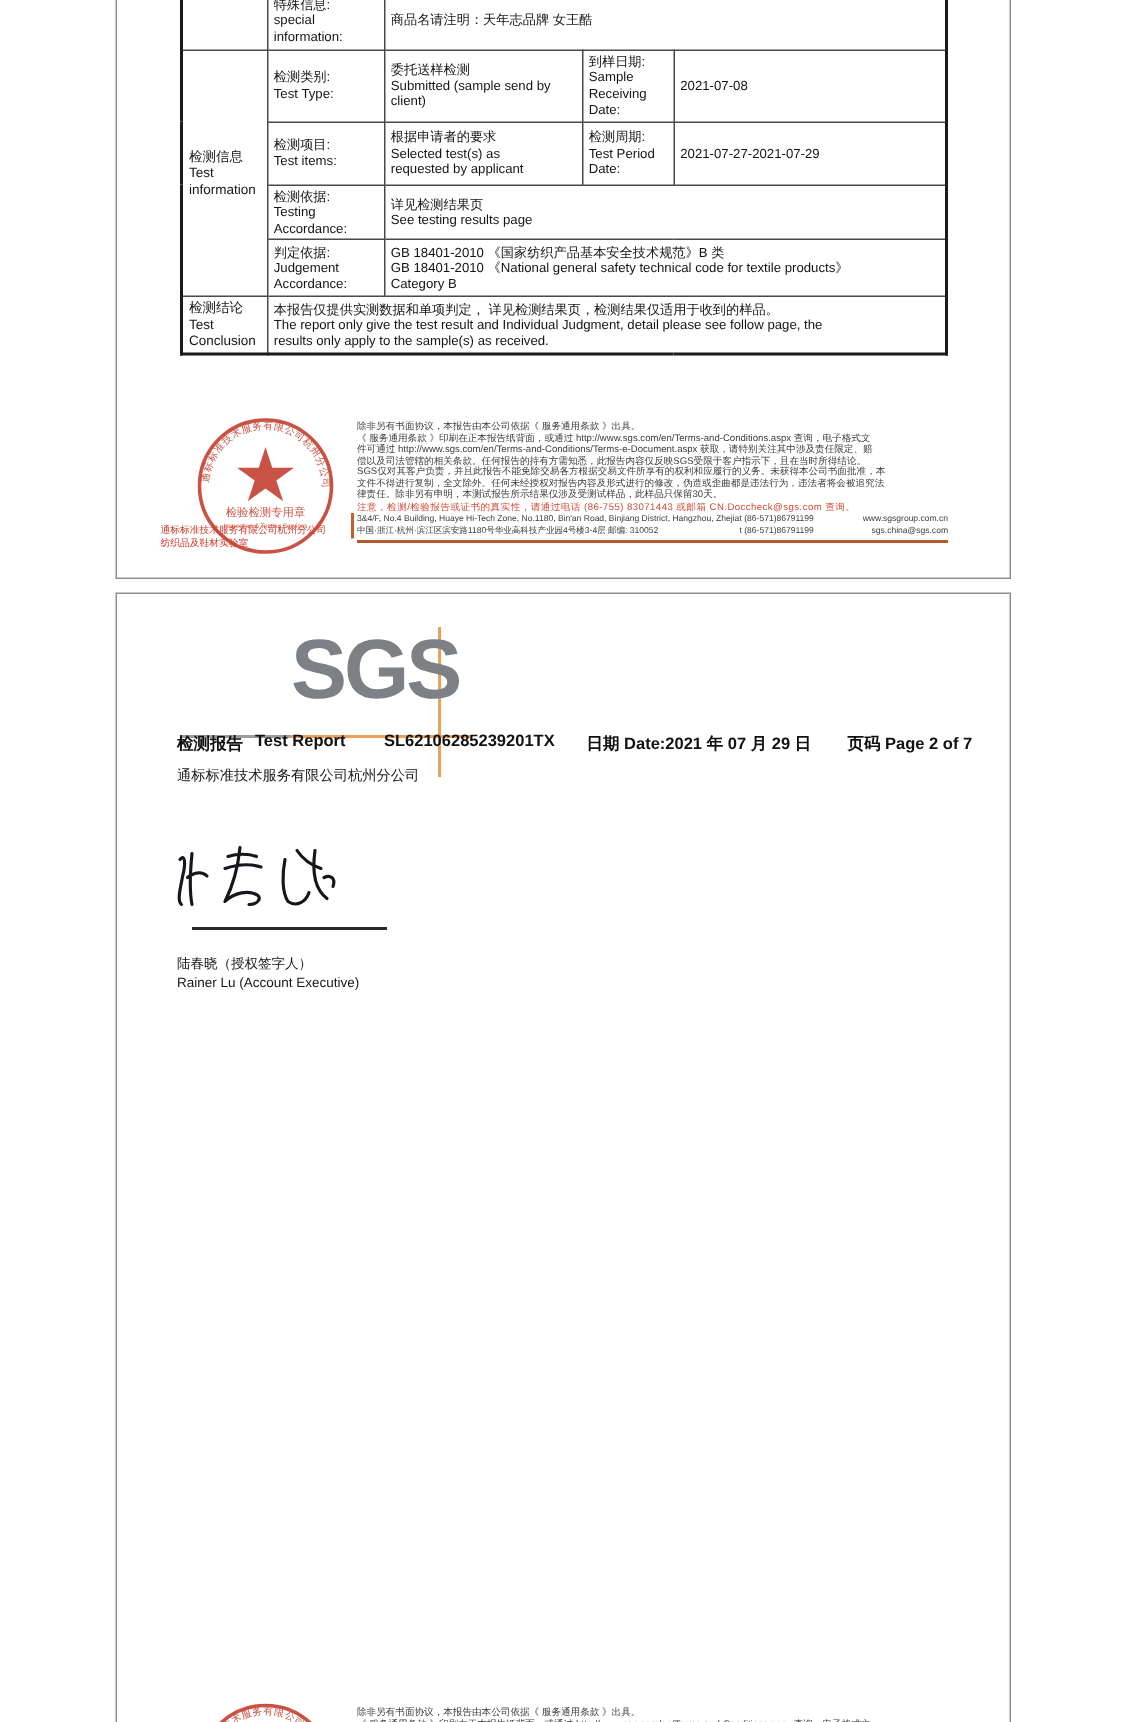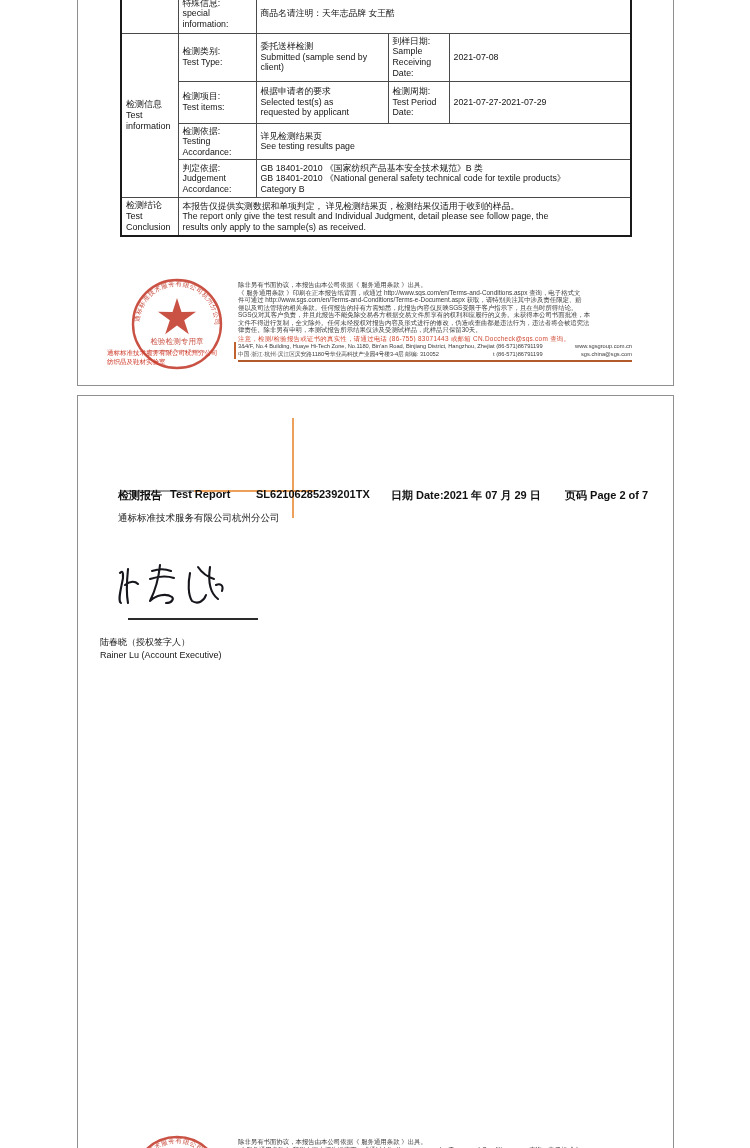--- a/index.html
+++ b/index.html
@@ -56,21 +56,21 @@
   .h-zh   { left:40px; }
   .h-en   { left:92px; }
   .h-num  { left:178px; }
   .h-date { left:313px; }
   .h-page { left:487px; }
 
   .company-block { position:absolute; left:40px; top:114px; font-size:9.5px;
     line-height:15px; color:#161616; white-space:nowrap; }
   .sig-svg { position:absolute; left:36px; top:163px; }
   .sig-line { position:absolute; left:50px; top:222px; width:130px; height:2px; background:#2a2a2a; }
-  .signer-block { position:absolute; left:22px; top:240px; font-size:9px;
+  .signer-block { position:absolute; left:40px; top:240px; font-size:9px;
     line-height:13px; color:#161616; white-space:nowrap; }
 </style>
 </head>
 <body>
 
 <div id="page1" class="page-card">
 
   <table class="info-table">
     <colgroup>
         <col style="width:57px">
@@ -182,20 +182,21 @@
     </div>
   </div>
 </div>
 
 <div id="page2" class="page-card">
 
   <div class="logo-wrap">
     <div class="logo-gray-line"></div>
     <div class="logo-hline"></div>
     <div class="logo-vline"></div>
+    <div class="logo-text">SGS</div>
   </div>
 
   <div class="rep-header">
     <span class="h-zh">检测报告</span>
     <span class="h-en">Test Report</span>
     <span class="h-num">SL62106285239201TX</span>
     <span class="h-date">日期 Date:2021 年 07 月 29 日</span>
     <span class="h-page">页码 Page 2 of 7</span>
   </div>
 

